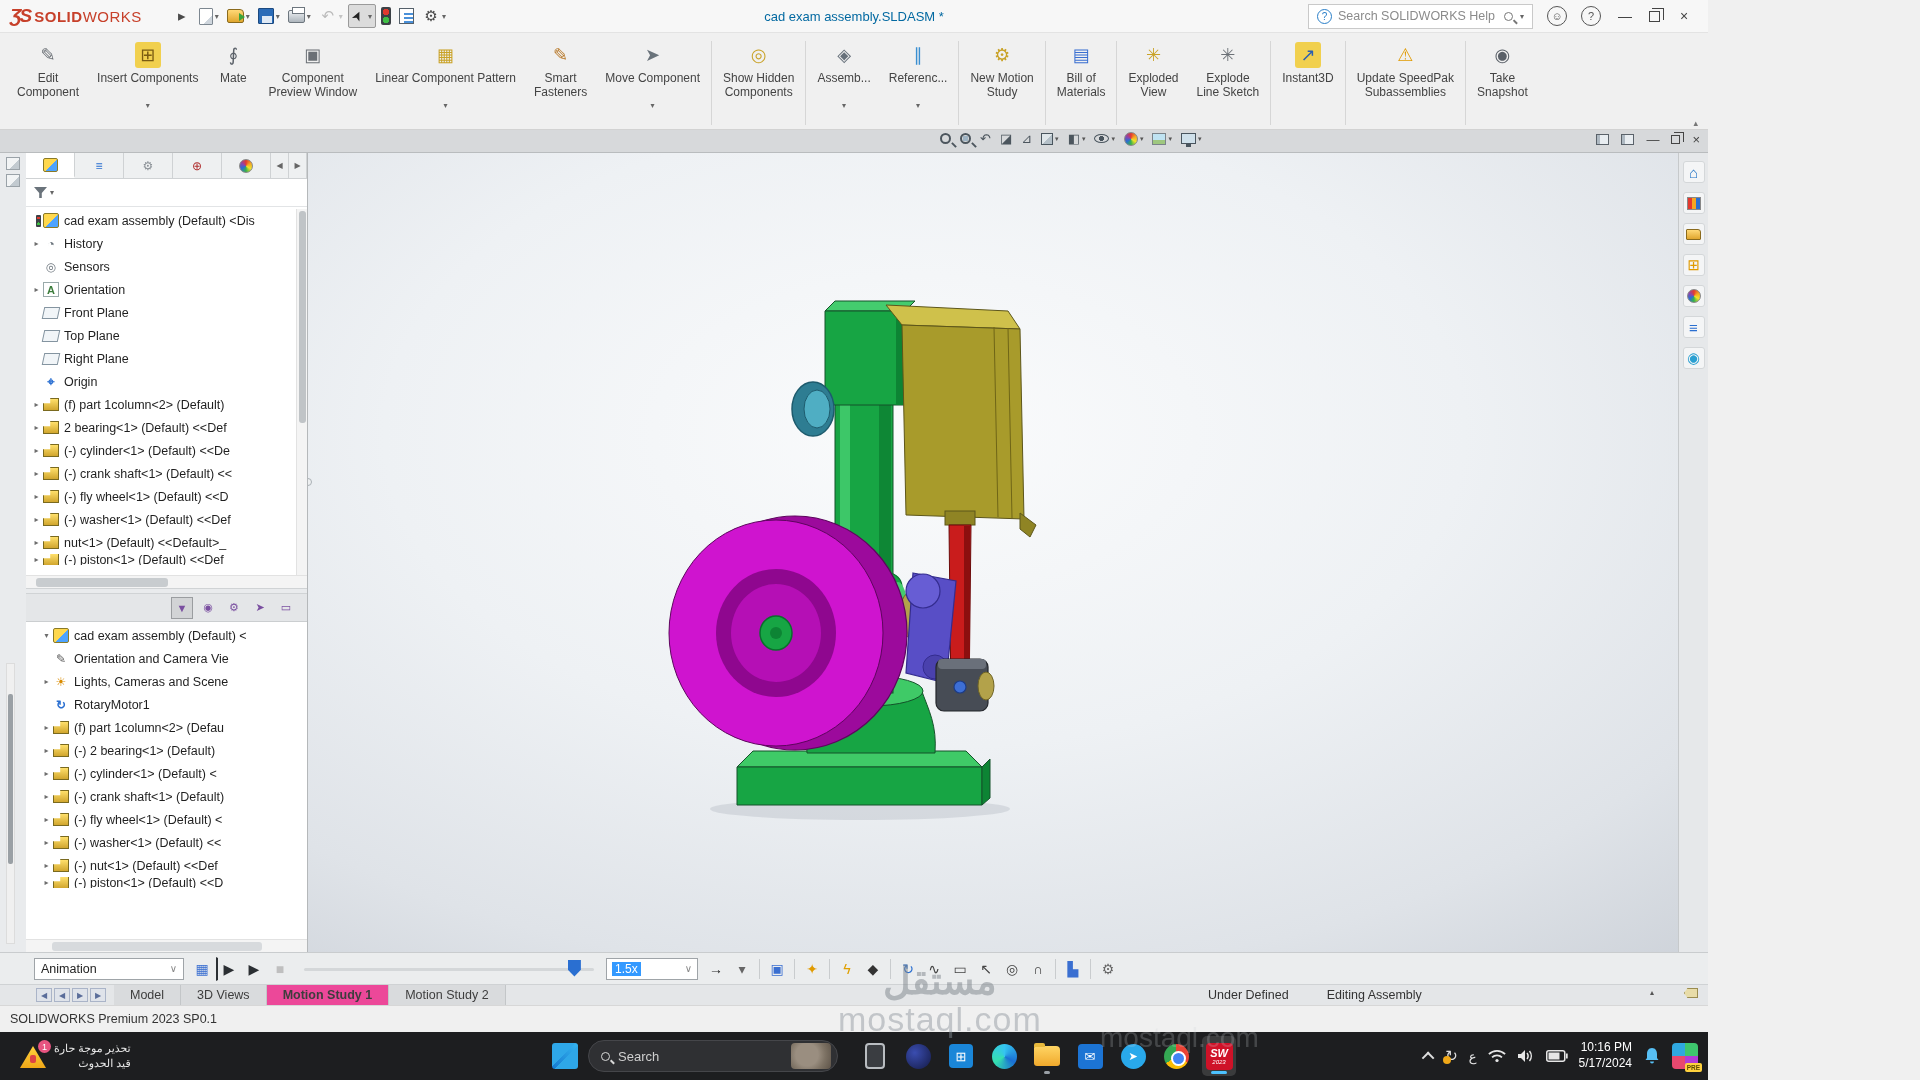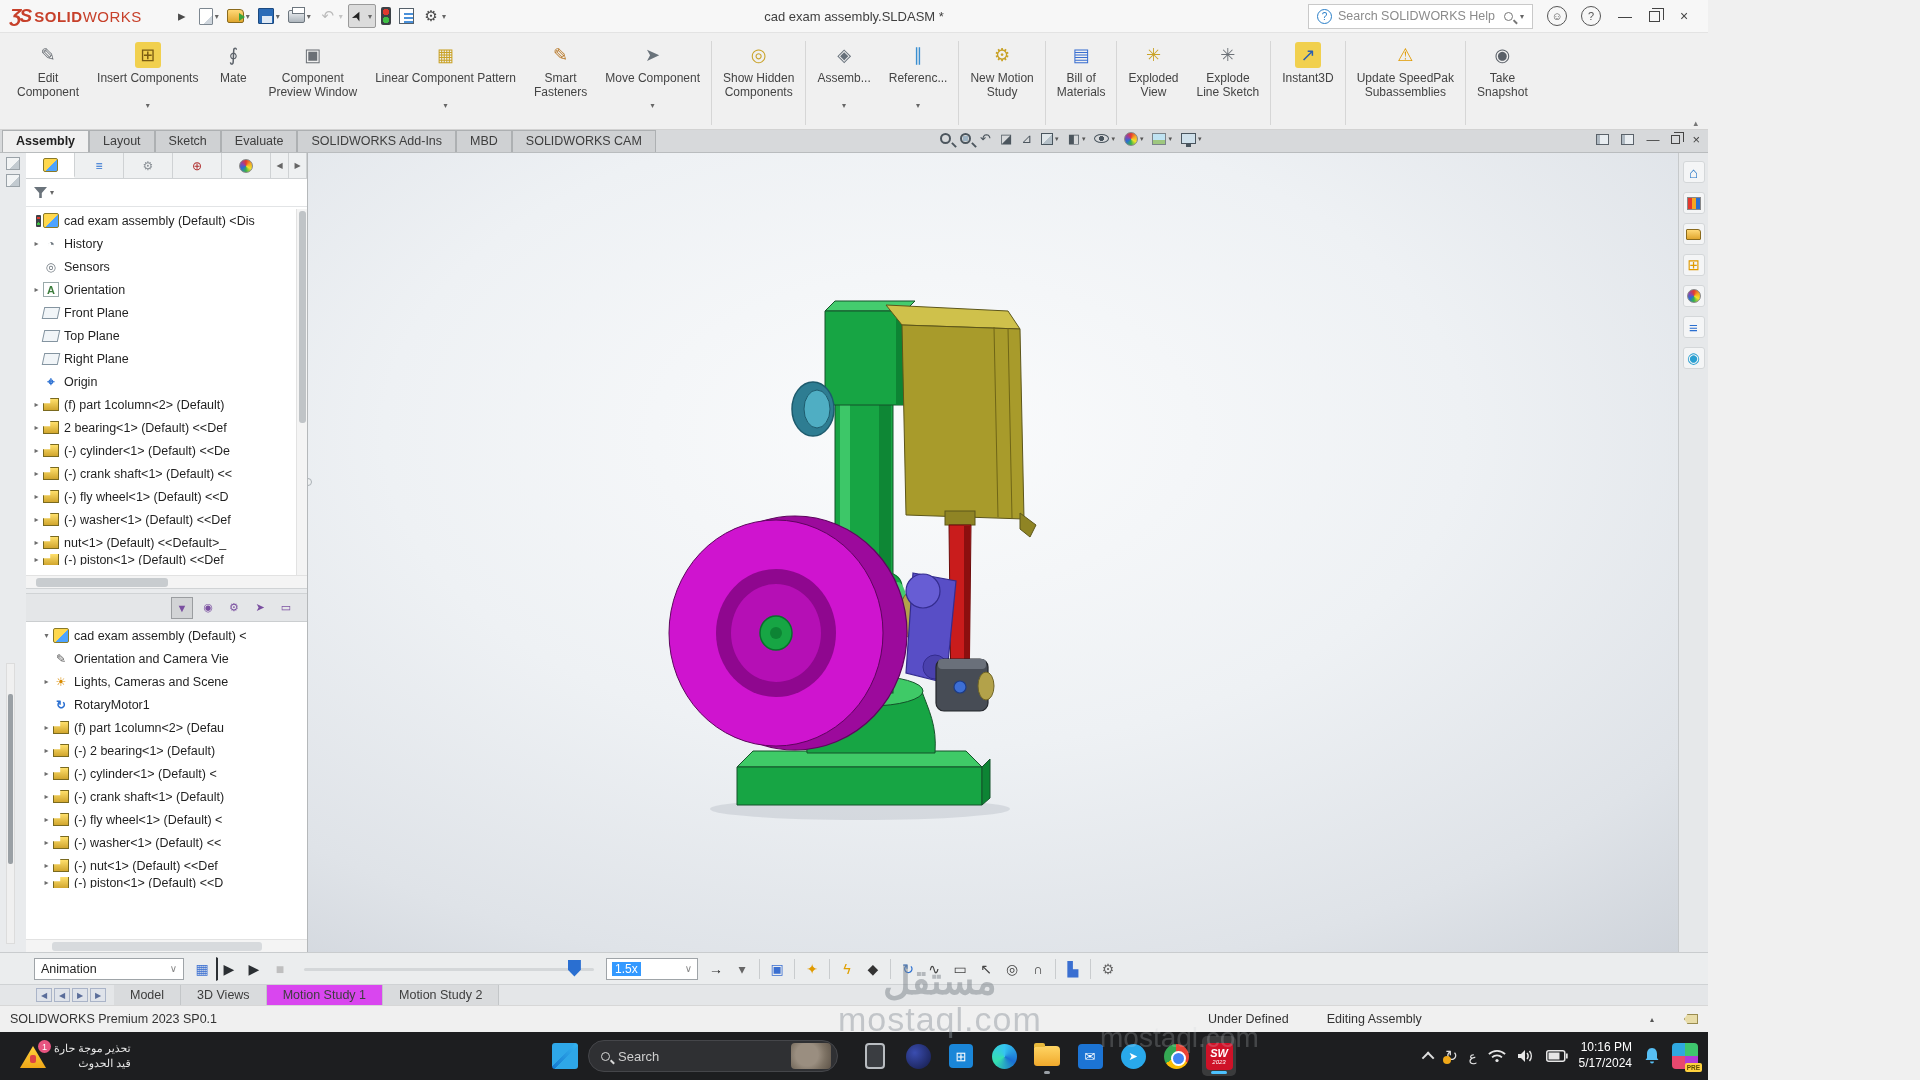--- a/index.html
+++ b/index.html
@@ -25,21 +25,21 @@
   .i-save{width:16px;height:16px;background:#2b6cb8;border:1px solid #1c4a80;border-radius:1px;position:relative;}
   .i-save::after{content:"";position:absolute;left:3px;top:7px;width:10px;height:7px;background:#dfe9f5;}
   .i-print{width:17px;height:13px;background:linear-gradient(#eceff2,#aeb6bd);border:1px solid #6d767e;border-radius:2px;position:relative;}
   .i-print::after{content:"";position:absolute;left:3px;top:-4px;width:11px;height:5px;background:#fff;border:1px solid #6d767e;}
   .i-cursor{width:14px;height:16px;position:relative;}
   .i-cursor::after{content:"➤";position:absolute;left:0;top:0;font-size:13px;color:#222;transform:rotate(-65deg);}
   .i-traffic{width:10px;height:18px;background:#3c4146;border-radius:2px;
     background-image:radial-gradient(circle 3px at 5px 5px,#e03a2f 0 3px,transparent 3px),radial-gradient(circle 3px at 5px 13px,#3fbf45 0 3px,transparent 3px),linear-gradient(#3c4146,#3c4146);}
   .i-list{width:15px;height:16px;background:#fff;border:1px solid #55606a;
     background-image:repeating-linear-gradient(#fff 0 2px,#4a90d9 2px 4px);background-size:9px 100%;background-position:4px 2px;background-repeat:no-repeat;}
-  .tb-title{position:absolute;left:0;right:0;text-align:center;color:#404040;font-size:13px;pointer-events:none;}
+  .tb-title{position:absolute;left:0;right:0;text-align:center;color:#0369a1;font-size:13px;pointer-events:none;}
   .tb-right{margin-left:auto;display:flex;align-items:center;gap:14px;padding-right:14px;z-index:2;}
   .help-search{display:flex;align-items:center;gap:6px;background:#fff;border:1px solid #c9c9c9;height:25px;padding:0 8px;width:225px;}
   .q-circle{width:15px;height:15px;border-radius:50%;border:1.5px solid #2a7fc9;color:#2a7fc9;font-size:10px;display:flex;align-items:center;justify-content:center;}
   .hs-text{color:#8b8b8b;font-size:12.5px;flex:1;}
   .i-magsmall{width:9px;height:9px;border:1.5px solid #777;border-radius:50%;position:relative;}
   .i-magsmall::after{content:"";position:absolute;left:8px;top:8px;width:5px;height:1.5px;background:#777;transform:rotate(45deg);}
   .circle-btn{width:20px;height:20px;border-radius:50%;border:1.5px solid #555;display:flex;align-items:center;justify-content:center;font-size:11px;color:#555;}
   .win-glyph{font-size:14px;color:#444;width:20px;text-align:center;}
   .i-restore{width:11px;height:11px;border:1.5px solid #444;position:relative;}
   .i-restore::before{content:"";position:absolute;left:2px;top:-4px;width:11px;height:11px;border:1.5px solid #444;border-left:none;border-bottom:none;}
@@ -143,25 +143,25 @@
   .slider .track{position:absolute;left:0;right:0;top:9px;height:3px;background:#d4d7d9;border-radius:2px;}
   .slider .thumb{position:absolute;left:91%;top:1px;width:13px;height:17px;background:#2a6fd1;clip-path:polygon(0 0,100% 0,100% 60%,50% 100%,0 60%);}
   .speed{width:92px;height:22px;background:#fff;border:1px solid #9fa4a8;display:flex;align-items:center;justify-content:space-between;padding:0 5px;font-size:12px;}
   .speed b{background:#3399ff;color:#fff;font-weight:normal;padding:0 3px;}
 
   
   .btabs{height:21px;background:#e4e6e8;display:flex;align-items:stretch;padding-left:36px;flex:0 0 21px;border-top:1px solid #cfd2d4;}
   .bnav{display:flex;align-items:center;gap:2px;margin-right:8px;}
   .bnav span{font-size:8px;color:#5a6d9a;border:1px solid #aab4c8;background:#dfe3ea;width:16px;height:14px;display:flex;align-items:center;justify-content:center;}
   .btab{padding:2px 16px;border-right:1px solid #c3c6c8;background:#d9dbdd;color:#3d3d3d;font-size:12.5px;display:flex;align-items:center;}
-  .btab.active{background:#d946ef;font-weight:normal;}
+  .btab.active{background:#ec4899;font-weight:bold;}
 
   
   .statusbar{height:27px;background:#f0f0f0;border-top:1px solid #d7d7d7;display:flex;align-items:center;padding:0 10px;font-size:12.5px;color:#333;flex:0 0 27px;}
-  .sb-right{margin-left:auto;display:flex;align-items:center;gap:0;}
+  .sb-right{margin-left:auto;display:flex;gap:0;}
   .sb-def{margin-right:38px;}
   .sb-mode{margin-right:180px;}
   .sb-units{margin-right:28px;margin-top:48px;}
   .sb-caret{font-size:8px;color:#555;margin-right:30px;}
   .i-tag{width:14px;height:10px;background:#e8dca8;border:1px solid #9a8c50;clip-path:polygon(0 50%,25% 0,100% 0,100% 100%,25% 100%);}
 
   
   .taskbar{height:48px;background:#1d1e20;display:flex;align-items:center;position:relative;flex:0 0 48px;color:#e6e6e6;}
   .widget{position:absolute;left:14px;display:flex;align-items:center;gap:8px;height:100%;padding:0 6px;}
   .warn-ic{width:26px;height:24px;position:relative;}
@@ -461,29 +461,20 @@
         <span class="ricon" style="color: rgb(90, 96, 104);">◉</span>
         <span class="rl">Take</span>
         <span class="rl">Snapshot</span>
 
       </div>
     </span>
     </div>
   <span class="ribbon-collapse" style="position:absolute;right:10px;top:118px;z-index:5;color:#777;font-size:9px;">▴</span>
 
   <div class="tabstrip">
-    <div class="ctabs">
-        <div class="ctab active"><span>Assembly</span></div>
-        <div class="ctab"><span>Layout</span></div>
-        <div class="ctab"><span>Sketch</span></div>
-        <div class="ctab"><span>Evaluate</span></div>
-        <div class="ctab"><span>SOLIDWORKS Add-Ins</span></div>
-        <div class="ctab"><span>MBD</span></div>
-        <div class="ctab"><span>SOLIDWORKS CAM</span></div>
-      </div>
     <div class="headsup">
         <span class="hu">
         <span class="hglyph i-mag"></span>
 
       </span>
         <span class="hu">
         <span class="hglyph i-mag mag2"></span>
 
       </span>
         <span class="hu">

